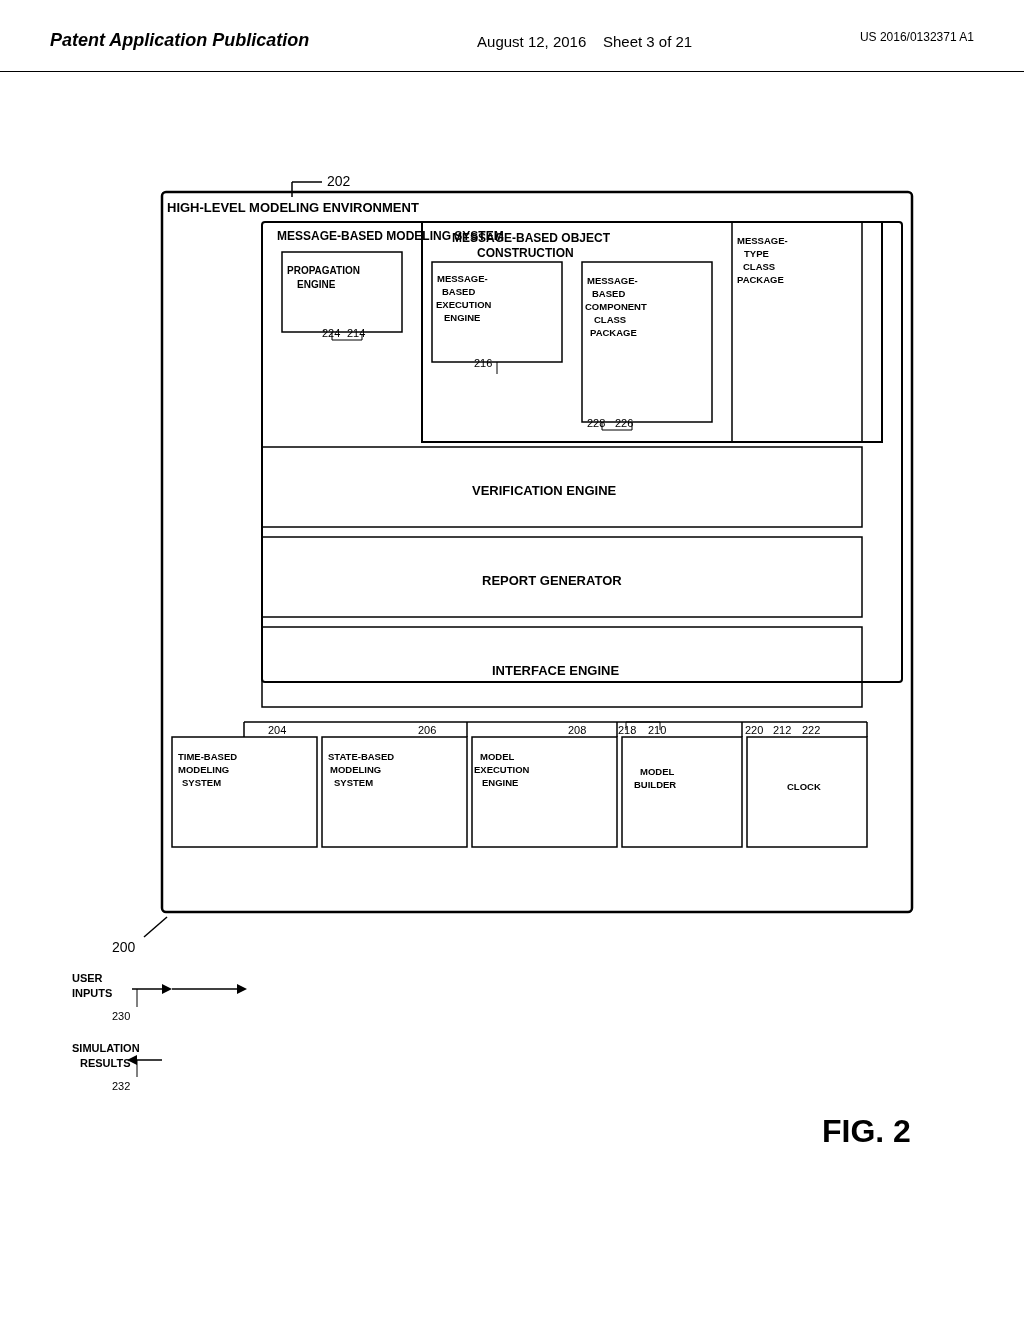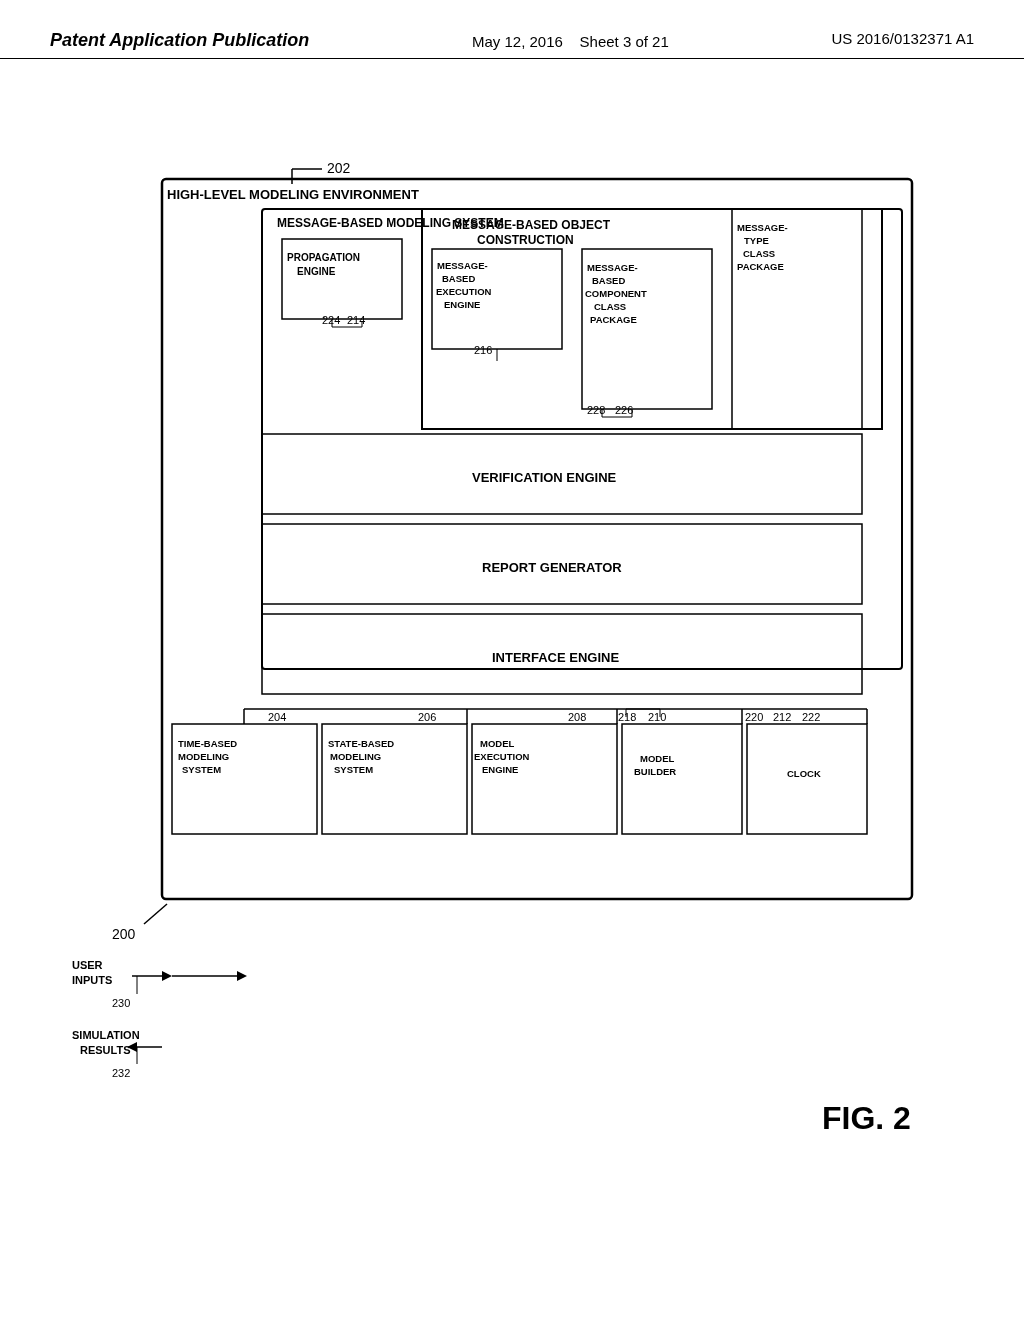--- a/index.html
+++ b/index.html
@@ -17,35 +17,35 @@
       min-height: 1320px;
       background: #fff;
       position: relative;
     }
 
     
     .header {
       display: flex;
       justify-content: space-between;
       align-items: flex-start;
-      padding: 30px 50px 4px 50px;
+      padding: 30px 50px 17px 50px;
       border-bottom: 1px solid #000;
     }
     .header-left {
       font-size: 18px;
       font-weight: bold;
       font-style: italic;
     }
     .header-center {
       font-size: 15px;
       text-align: center;
       line-height: 1.6;
     }
     .header-right {
-      font-size: 15px;
+      font-size: 12px;
       text-align: right;
     }
 
     
     .diagram-area {
       padding: 30px 60px;
       position: relative;
     }
 
     
@@ -55,21 +55,21 @@
     }
   </style>
 </head>
 <body>
 
 <div class="page">
 
   <div class="header">
     <div class="header-left">Patent Application Publication</div>
     <div class="header-center">
-      <span>May 12, 2016</span>
+      <span>August 12, 2016</span>
       &nbsp;&nbsp;
       <span>Sheet 3 of 21</span>
     </div>
     <div class="header-right">US 2016/0132371 A1</div>
   </div>
 
   <div class="diagram-area">
     <svg class="diagram-svg" width="900" height="1150" viewBox="0 0 900 1150">
 
       <rect x="100" y="30" width="750" height="720" fill="none" stroke="#000" stroke-width="2.5" rx="4"></rect>

